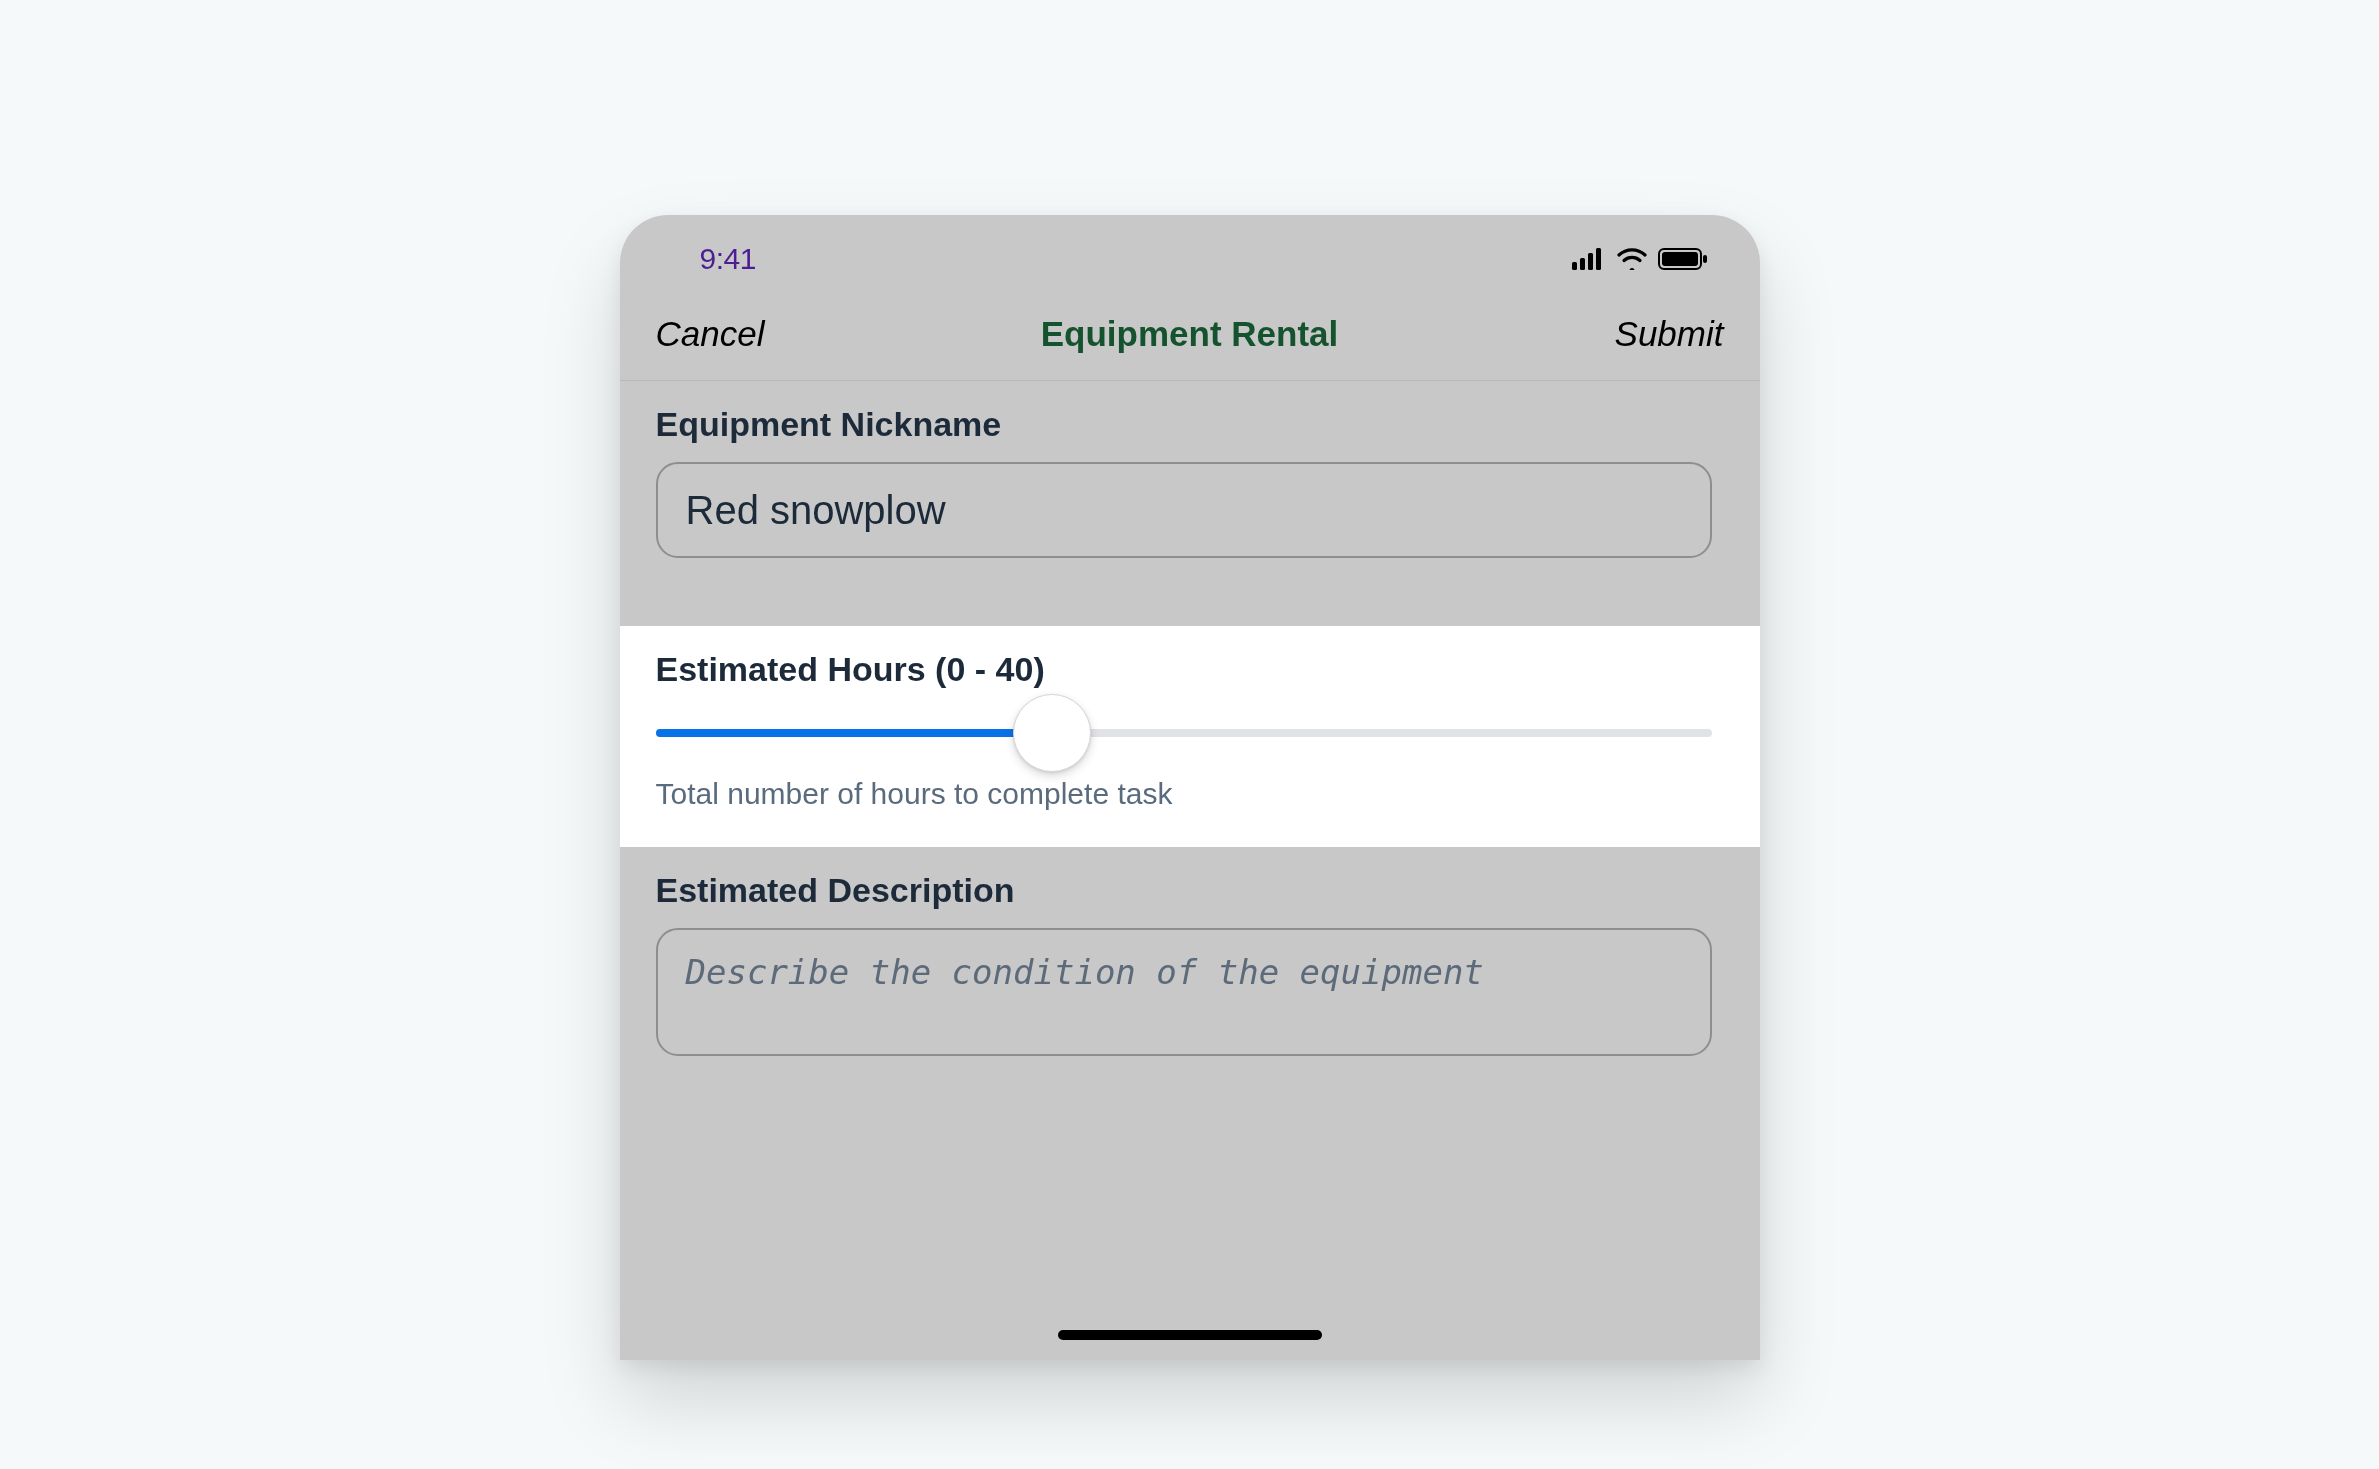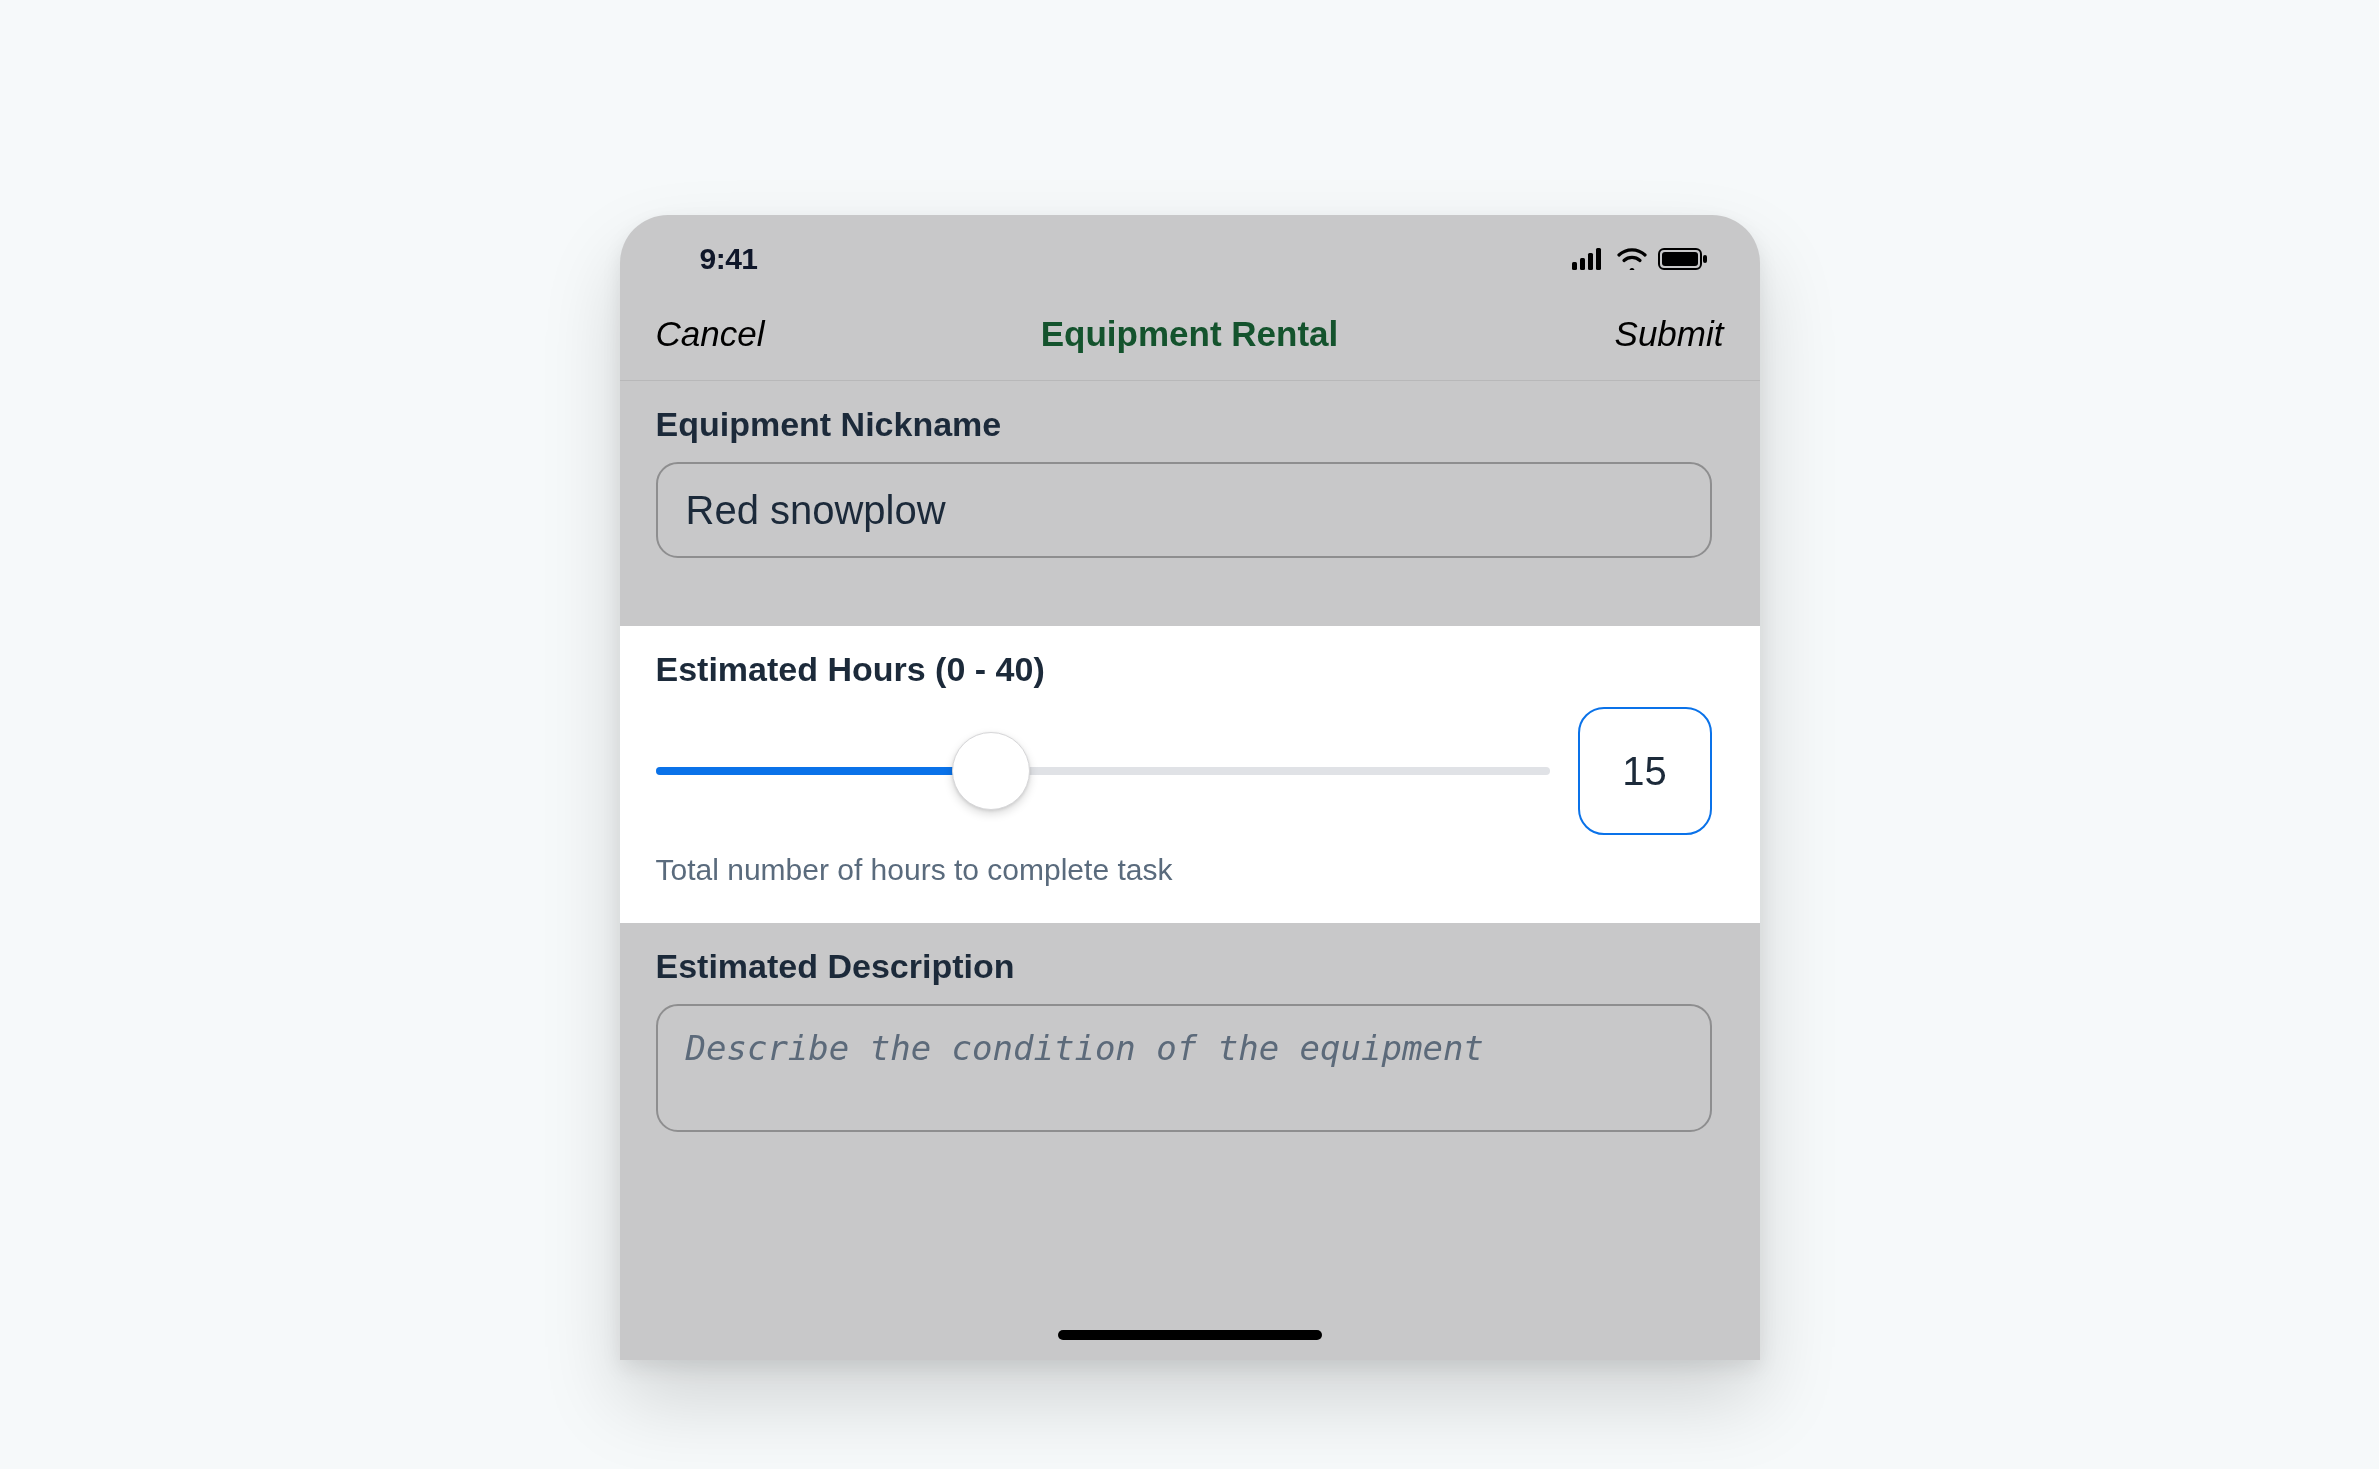--- a/index.html
+++ b/index.html
@@ -30,22 +30,22 @@
     .status-bar {
       height: 72px;
       display: flex;
       align-items: center;
       justify-content: space-between;
       padding: 0 52px 0 80px;
       padding-top: 16px;
     }
     .status-time {
       font-size: 30px;
-      font-weight: 700;
-      color: #0f172a;
+      font-weight: 400;
+      color: #4c1d95;
       letter-spacing: -0.5px;
     }
     .status-icons {
       display: flex;
       align-items: center;
       gap: 10px;
     }
     
     .nav-bar {
       height: 94px;
@@ -222,21 +222,20 @@
 
   <div class="sec sec-white">
     <div class="field-label">Estimated Hours (0 - 40)</div>
     <div class="slider-row">
       <div class="slider-wrap">
         <div class="slider-track">
           <div class="slider-fill" id="slider-fill" style="width: 37.5%;"></div>
         </div>
         <div class="slider-thumb" id="slider-thumb" style="left: 37.5%;"></div>
       </div>
-      <div class="slider-value-box">15</div>
     </div>
     <div class="helper">Total number of hours to complete task</div>
   </div>
 
   <div class="sec sec-gray" style="padding-bottom:100px">
     <div class="field-label">Estimated Description</div>
     <textarea class="text-area" placeholder="Describe the condition of the equipment" style=""></textarea>
   </div>
 
   <div class="home-indicator"></div>

